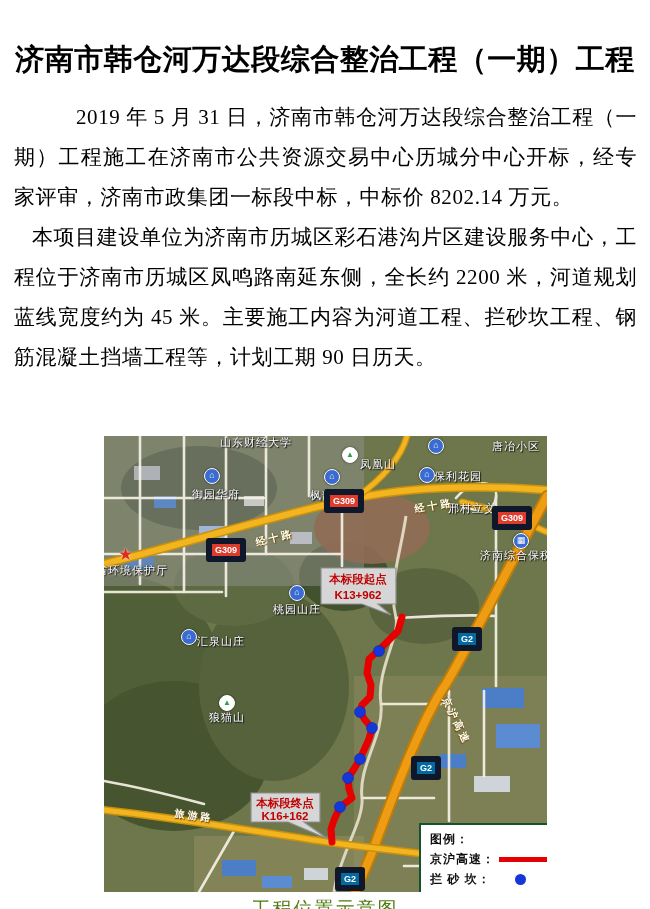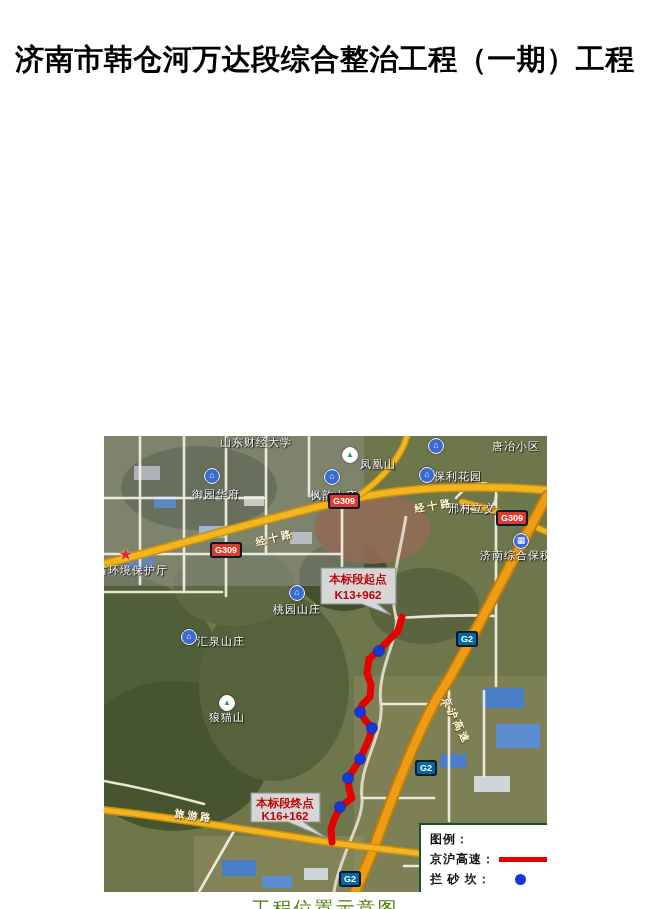--- a/index.html
+++ b/index.html
@@ -24,21 +24,21 @@
           text-shadow:0 0 2px #222,1px 1px 1px #111;}
   .roadlabel{position:absolute;white-space:nowrap;color:#fff;font-size:10px;font-weight:bold;
              letter-spacing:3px;text-shadow:0 0 2px #7a5a00,1px 1px 1px #6b4e00;}
   .micon{position:absolute;transform:translate(-50%,-50%);width:14px;height:14px;border-radius:50%;
          background:#3a6bd0;border:1px solid #fff;color:#fff;font-size:9px;line-height:13px;
          text-align:center;box-shadow:0 0 2px rgba(0,0,0,.6);}
   .micon.mountain{background:#fff;color:#2e9e4f;font-size:8px;line-height:13px;}
   .micon.star{background:none;border:none;box-shadow:none;color:#e02a22;font-size:17px;line-height:14px;
               text-shadow:0 0 2px #fff;}
   .badge{position:absolute;transform:translate(-50%,-50%);color:#fff;font-size:9px;font-weight:bold;
-         padding:1px 3px;border-radius:3px;border:2px solid #0f172a;line-height:10px;white-space:nowrap;}
+         padding:1px 3px;border-radius:3px;border:6px solid #0f172a;line-height:10px;white-space:nowrap;}
   .badge.g309{background:#dd3b2b;}
   .badge.g2{background:#0369a1;}
 
   .legend{position:absolute;left:315px;top:387px;width:124px;height:64px;background:#fff;
           border:2px solid #14532d;padding:4px 0 0 9px;box-sizing:content-box;}
   .legend-row{display:flex;align-items:center;height:20px;font-size:12px;font-weight:bold;
               color:#111;letter-spacing:1px;}
   .legend-line{display:inline-block;width:54px;height:5px;background:#e60000;margin-left:4px;}
   .legend-dot{display:inline-block;width:11px;height:11px;border-radius:50%;background:#1536d8;margin-left:24px;}
 
@@ -51,20 +51,24 @@
 </style>
 </head>
 <body>
 
 <div class="page">
 
   <div class="doc-title">
     <div>济南市韩仓河万达段综合整治工程（一期）工程</div>
   </div>
 
+  <div class="body-text">
+    <p class="para-1">2019 年 5 月 31 日，济南市韩仓河万达段综合整治工程（一期）工程施工在济南市公共资源交易中心历城分中心开标，经专家评审，济南市政集团一标段中标，中标价 8202.14 万元。</p>
+    <p class="para-2">本项目建设单位为济南市历城区彩石港沟片区建设服务中心，工程位于济南市历城区凤鸣路南延东侧，全长约 2200 米，河道规划蓝线宽度约为 45 米。主要施工内容为河道工程、拦砂坎工程、钢筋混凝土挡墙工程等，计划工期 90 日历天。</p>
+  </div>
 
   <div class="map-wrap">
 
     <svg width="443" height="456" viewBox="0 0 443 456">
 
       <rect x="0" y="0" width="443" height="456" fill="#6e774b"></rect>
       <ellipse cx="95" cy="52" rx="78" ry="42" fill="#3c4c2c"></ellipse>
       <ellipse cx="15" cy="230" rx="100" ry="90" fill="#515f38"></ellipse>
       <ellipse cx="70" cy="320" rx="95" ry="75" fill="#46552f"></ellipse>
       <ellipse cx="170" cy="250" rx="75" ry="95" fill="#55623b"></ellipse>

